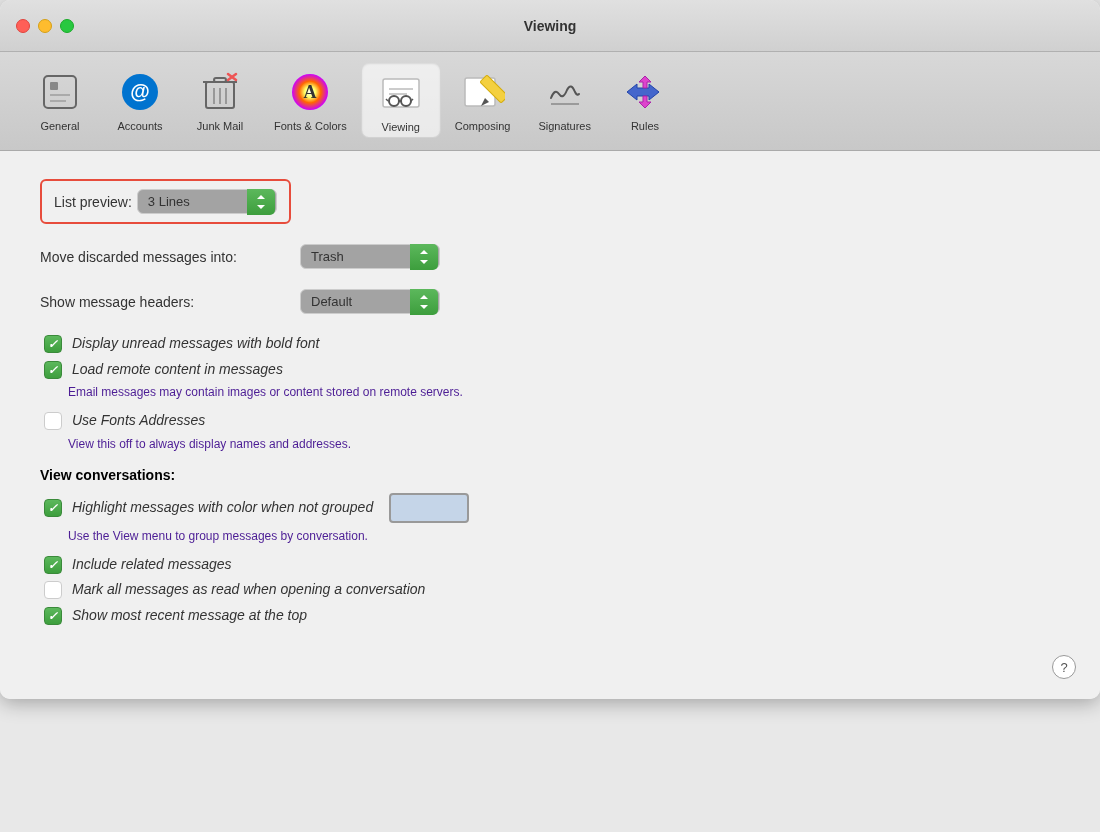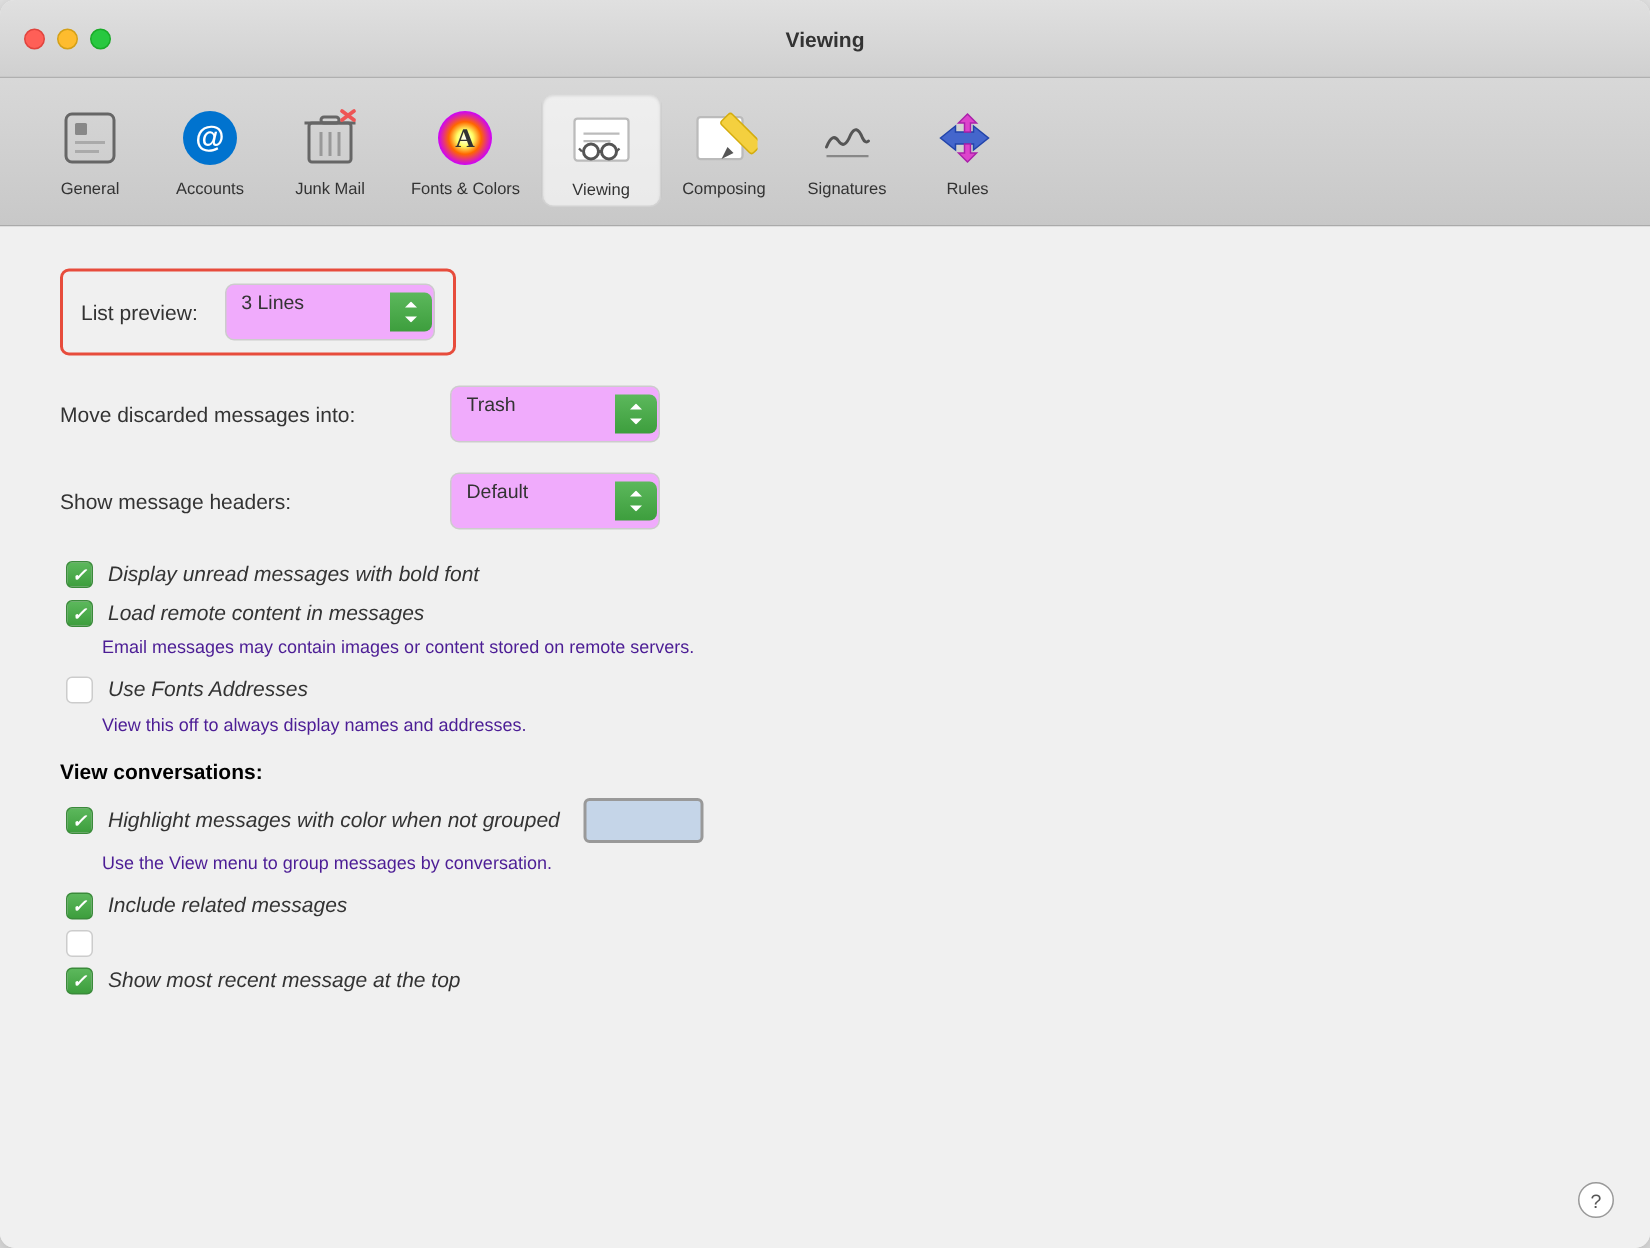--- a/index.html
+++ b/index.html
@@ -7,21 +7,21 @@
     body {
       font-family: -apple-system, BlinkMacSystemFont, "San Francisco", "Helvetica Neue", sans-serif;
       background: #e8e8e8;
       width: 1100px;
       height: 832px;
       overflow: hidden;
     }
 
     .window {
       width: 1100px;
-      height: 832px;
+      height: 699px;
       background: #f0f0f0;
       border-radius: 10px;
       box-shadow: 0 4px 20px rgba(0,0,0,0.3);
       display: flex;
       flex-direction: column;
       overflow: hidden;
     }
 
     
     .title-bar {
@@ -126,24 +126,24 @@
     
     .dropdown-container {
       display: flex;
       align-items: center;
       position: relative;
     }
 
     .dropdown {
       appearance: none;
       -webkit-appearance: none;
-      background: #f0abfc;
+      background: #a3a3a3;
       border: 1px solid #ccc;
       border-radius: 6px;
-      padding: 4px 36px 17px 10px;
+      padding: 4px 36px 4px 10px;
       font-size: 13px;
       color: #333;
       cursor: pointer;
       min-width: 140px;
     }
 
     .dropdown-arrow {
       position: absolute;
       right: 2px;
       top: 50%;
@@ -162,21 +162,21 @@
       fill: white;
     }
 
     
     .highlight-box {
       border: 2px solid #e74c3c;
       border-radius: 6px;
       padding: 8px 12px;
       display: inline-flex;
       align-items: center;
-      gap: 18px;
+      gap: 5px;
       margin-bottom: 20px;
     }
 
     .highlight-box .setting-label {
       min-width: auto;
     }
 
     
     .checkbox-row {
       display: flex;
@@ -489,20 +489,21 @@
 
     
     <div class="checkbox-row">
       <div class="checkbox checked"></div>
       <span class="checkbox-text">Include related messages</span>
     </div>
 
     
     <div class="checkbox-row">
       <div class="checkbox unchecked"></div>
+      <span class="checkbox-text">Mark all messages as read when opening a conversation</span>
     </div>
 
     
     <div class="checkbox-row">
       <div class="checkbox checked"></div>
       <span class="checkbox-text">Show most recent message at the top</span>
     </div>
 
     
     <div class="help-button">

